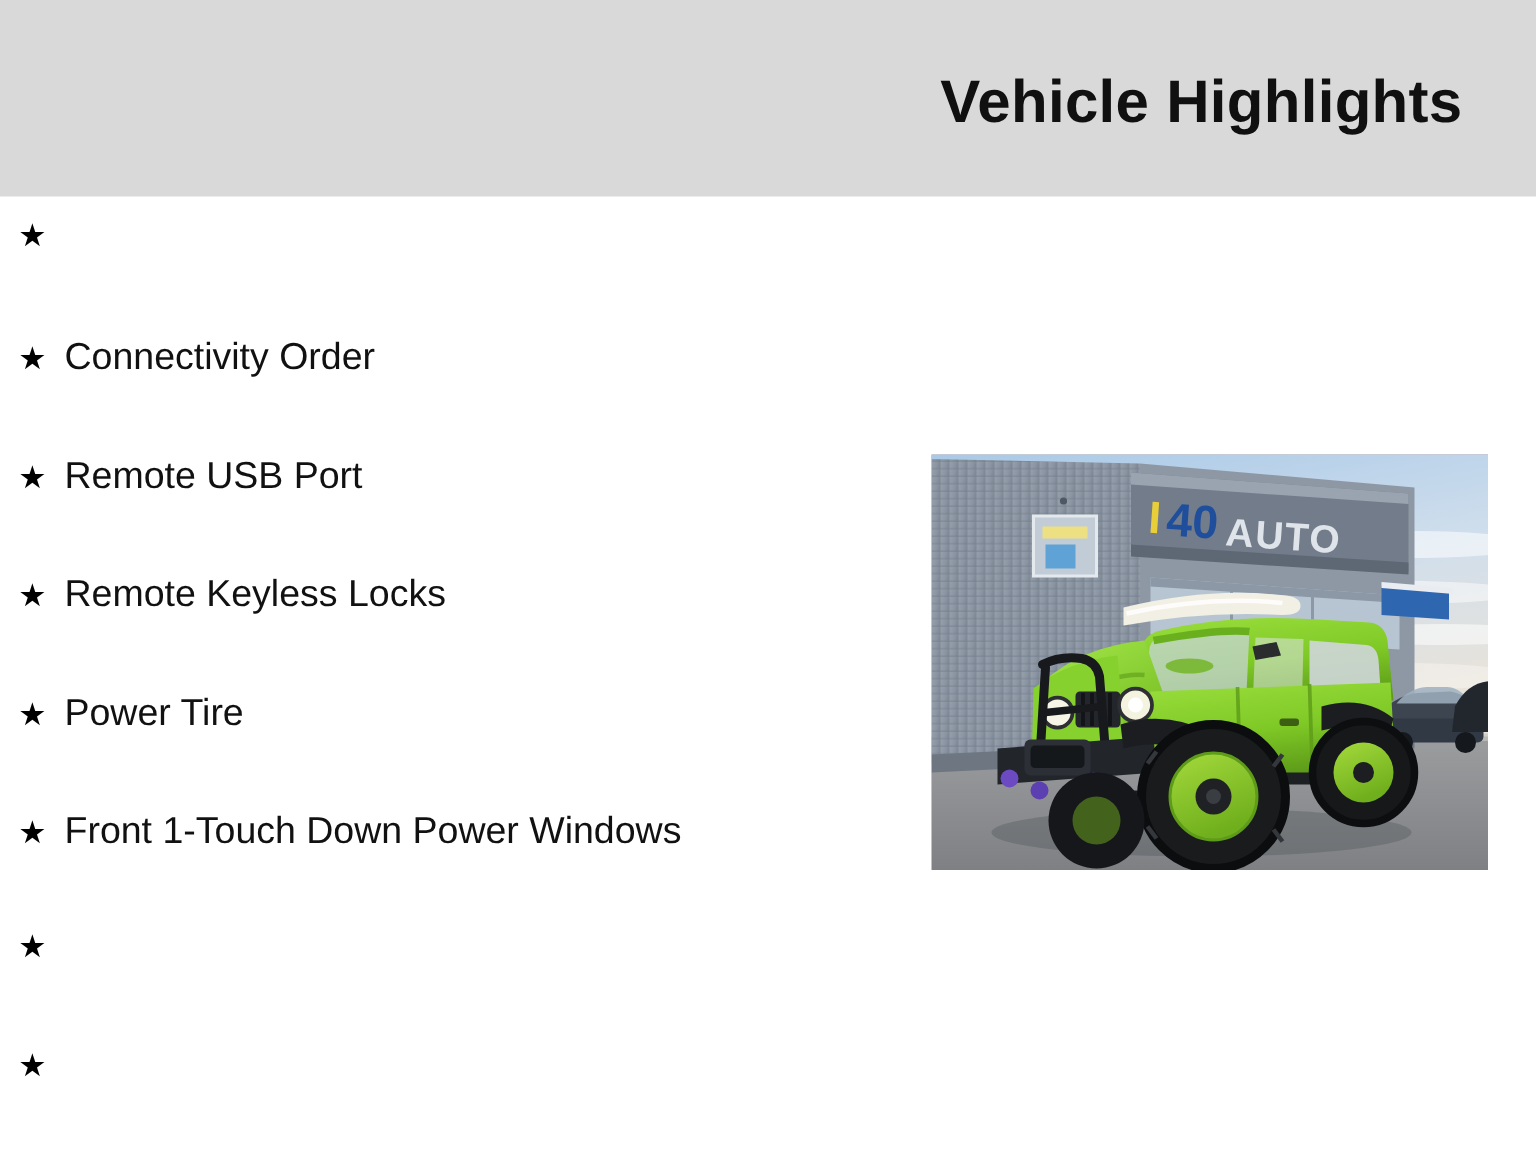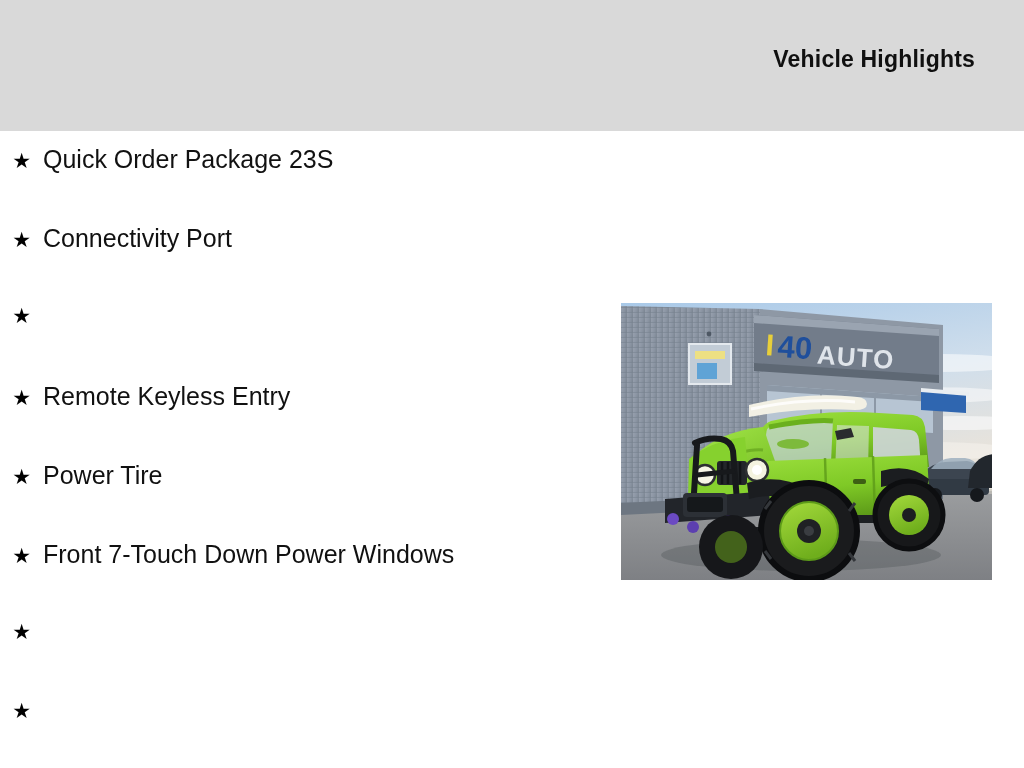--- a/index.html
+++ b/index.html
@@ -22,21 +22,21 @@
     top: 0;
     width: 1024px;
     height: 131px;
     background: #d9d9d9;
     box-sizing: border-box;
   }
   .header-title {
     position: absolute;
     right: 49px;
     top: 46px;
-    font-size: 23px;
+    font-size: 40px;
     font-weight: bold;
     color: #101010;
     letter-spacing: 0.2px;
     white-space: nowrap;
   }
 
   
   .highlights-list {
     position: absolute;
     left: 0;
@@ -88,45 +88,45 @@
 <body>
 
 <div class="header-band">
   <div class="header-title">Vehicle Highlights</div>
 </div>
 
 <ul class="highlights-list">
 
   <li class="highlight-item">
     <span class="star-icon">★</span>
-    <span class="highlight-label">Quick Order Package 23S</span>
-  </li>
-
-  <li class="highlight-item">
-    <span class="star-icon">★</span>
-    <span class="highlight-label">Connectivity Port</span>
-  </li>
-
-  <li class="highlight-item">
-    <span class="star-icon">★</span>
-  </li>
-
-  <li class="highlight-item">
-    <span class="star-icon">★</span>
-    <span class="highlight-label">Remote Keyless Entry</span>
+  </li>
+
+  <li class="highlight-item">
+    <span class="star-icon">★</span>
+    <span class="highlight-label">Connectivity Order</span>
+  </li>
+
+  <li class="highlight-item">
+    <span class="star-icon">★</span>
+    <span class="highlight-label">Remote USB Port</span>
+  </li>
+
+  <li class="highlight-item">
+    <span class="star-icon">★</span>
+    <span class="highlight-label">Remote Keyless Locks</span>
   </li>
 
   <li class="highlight-item">
     <span class="star-icon">★</span>
     <span class="highlight-label">Power Tire</span>
   </li>
 
   <li class="highlight-item">
     <span class="star-icon">★</span>
-    <span class="highlight-label">Front 7-Touch Down Power Windows</span>
+    <span class="highlight-label">Front 1-Touch Down Power Windows</span>
   </li>
 
   <li class="highlight-item">
     <span class="star-icon">★</span>
   </li>
 
   <li class="highlight-item">
     <span class="star-icon">★</span>
   </li>
 

